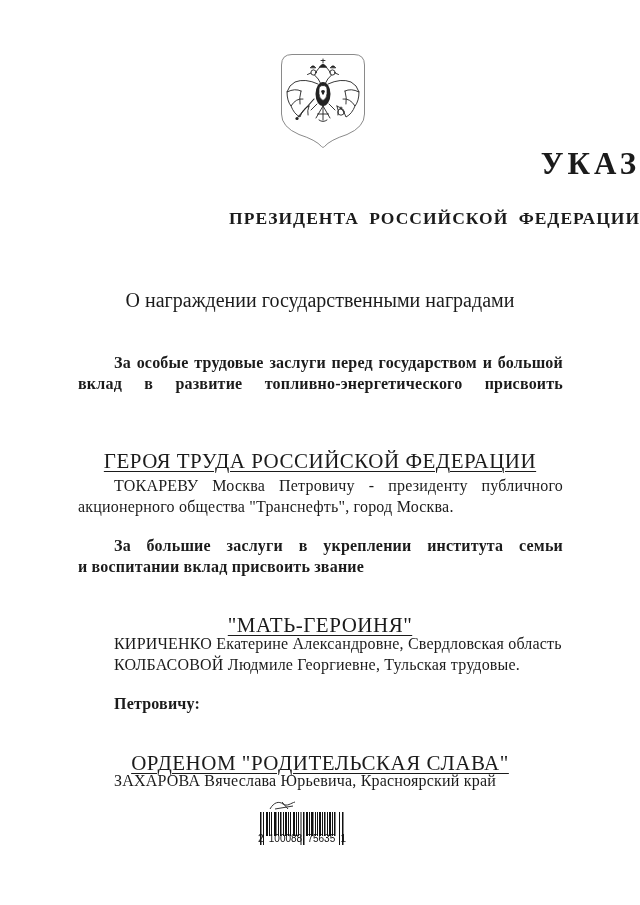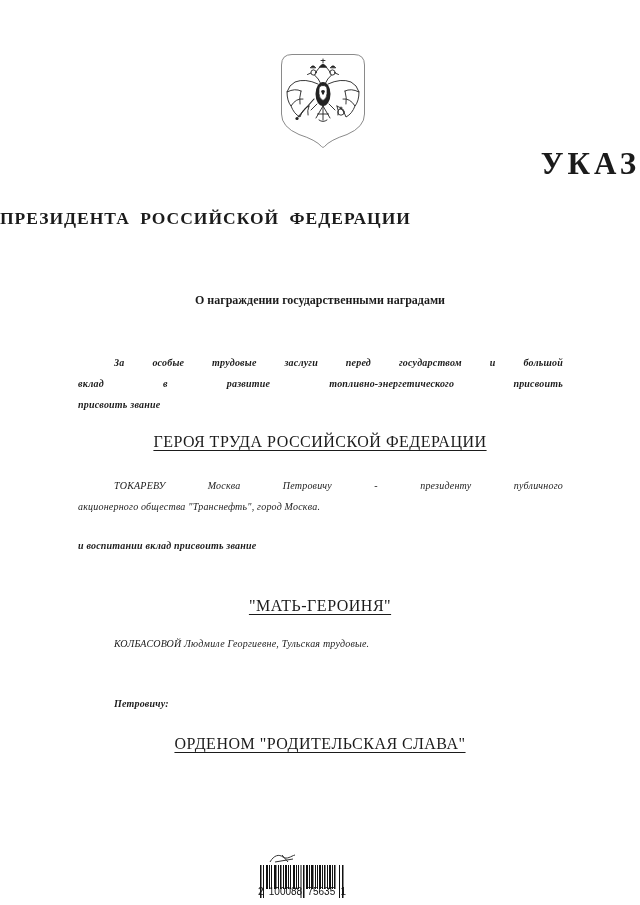--- a/index.html
+++ b/index.html
@@ -7,42 +7,42 @@
     position:relative; width:640px; height:905px; margin:0 auto;
     background:#ffffff; color:#1b1b1b; overflow:hidden;
     font-family:"Liberation Serif", serif;
   }
   .emblem { position:absolute; top:54px; left:281px; width:84px; height:94px; }
   .title-main {
     position:absolute; top:146px; left:0; width:640px; text-align:right;
     font-size:31px; line-height:36px; font-weight:bold; letter-spacing:4px;
   }
   .title-sub {
-    position:absolute; top:206px; left:0; width:640px; text-align:left;
+    position:absolute; top:206px; left:0; width:640px; text-align:right;
     font-size:17.5px; line-height:24px; font-weight:bold;
     letter-spacing:1px; word-spacing:5px;
   }
   .subject {
     position:absolute; top:290px; left:0; width:640px; text-align:center;
-    font-size:12px; line-height:21px; font-weight:bold;
+    font-size:20px; line-height:21px; font-weight:normal;
   }
   .para {
     position:absolute; left:78px; width:485px;
-    font-size:10px; line-height:21px; letter-spacing:0.2px;font-style:italic;
+    font-size:16px; line-height:21px; letter-spacing:0.2px;
   }
   .bold { font-weight:bold; }
   .jline { text-align:justify; text-align-last:justify; }
   .indent { text-indent:36px; }
   .hang { padding-left:36px; }
   .center-heading {
     position:absolute; left:0; width:640px; text-align:center;
-    font-size:16px; line-height:21px; letter-spacing:0.5px;
+    font-size:21px; line-height:21px; letter-spacing:0.5px;margin-top:20px;
   }
   .u { text-decoration:underline; text-underline-offset:3px; text-decoration-thickness:1px; }
-  .barcode-wrap { position:absolute; top:853px; left:260px; width:100px; height:52px; }
+  .barcode-wrap { position:absolute; top:800px; left:260px; width:100px; height:52px; }
   .stamp-mark { position:absolute; top:0; left:8px; width:32px; height:11px; }
   .barcode-bars { position:absolute; top:12px; left:0; width:84px; height:34px; }
   .barcode-digits {
     position:absolute; top:33px; left:-2px; width:88px;
     font-family:"Liberation Sans", sans-serif; font-size:10px; line-height:12px;
     text-align:justify; text-align-last:justify; color:#111; background:transparent;
   }
 </style>
 </head>
 <body>
@@ -82,53 +82,55 @@
   <div class="title-main">УКАЗ</div>
   <div class="title-sub">ПРЕЗИДЕНТА РОССИЙСКОЙ ФЕДЕРАЦИИ</div>
 
   <div class="subject">
     <div>О награждении государственными наградами</div>
   </div>
 
   <div class="para bold" style="top:352px">
     <div class="jline indent">За особые трудовые заслуги перед государством и большой</div>
     <div class="jline">вклад в развитие топливно-энергетического присвоить</div>
-    <div>присвоить звание</div>
   </div>
 
   <div class="center-heading" style="top:431px">
     <span class="u">ГЕРОЯ ТРУДА РОССИЙСКОЙ ФЕДЕРАЦИИ</span>
   </div>
 
   <div class="para" style="top:475px">
     <div class="jline indent">ТОКАРЕВУ Москва Петровичу - президенту публичного</div>
     <div>акционерного общества "Транснефть", город Москва.</div>
   </div>
 
   <div class="para bold" style="top:535px">
+    <div class="jline indent">За большие заслуги в укреплении института семьи</div>
     <div>и воспитании вклад присвоить звание</div>
   </div>
 
   <div class="center-heading" style="top:595px">
     <span class="u">"МАТЬ-ГЕРОИНЯ"</span>
   </div>
 
   <div class="para" style="top:633px">
+    <div class="hang">КИРИЧЕНКО Екатерине Александровне, Свердловская область</div>
     <div class="hang">КОЛБАСОВОЙ Людмиле Георгиевне, Тульская трудовые.</div>
   </div>
 
   <div class="para bold" style="top:693px">
     <div class="hang">Петровичу:</div>
   </div>
 
   <div class="center-heading" style="top:733px">
     <span class="u">ОРДЕНОМ "РОДИТЕЛЬСКАЯ СЛАВА"</span>
   </div>
 
   <div class="para" style="top:770px">
+    <div class="hang">ЗАХАРОВА Вячеслава Юрьевича, Красноярский край</div>
   </div>
 
   <div class="barcode-wrap">
     <svg class="stamp-mark" viewBox="0 0 32 11">
       <g stroke="#333" fill="none" stroke-width="1">
         <path d="M2 9 C6 2 11 1 15 4 C19 7 23 3 27 2"></path>
         <path d="M7 9 L25 6"></path>
         <path d="M14 2 L20 9"></path>
       </g>
     </svg>

